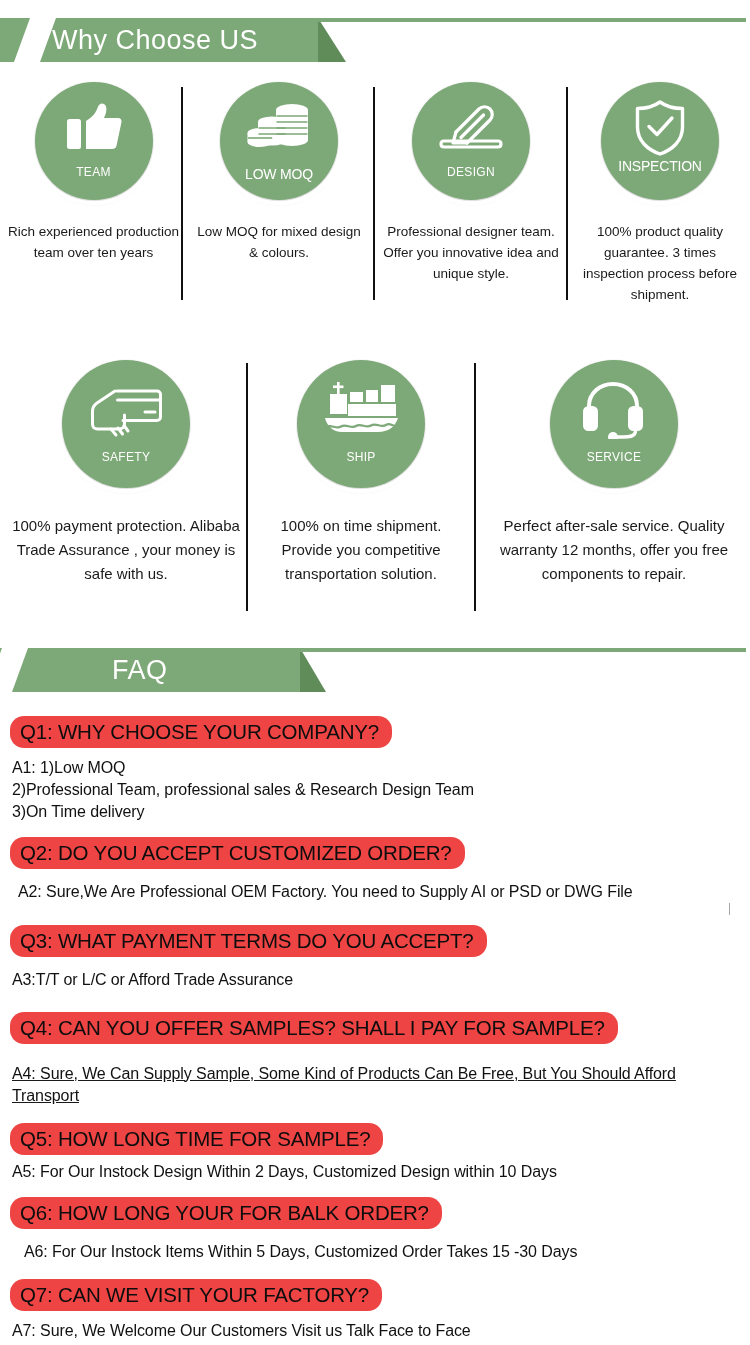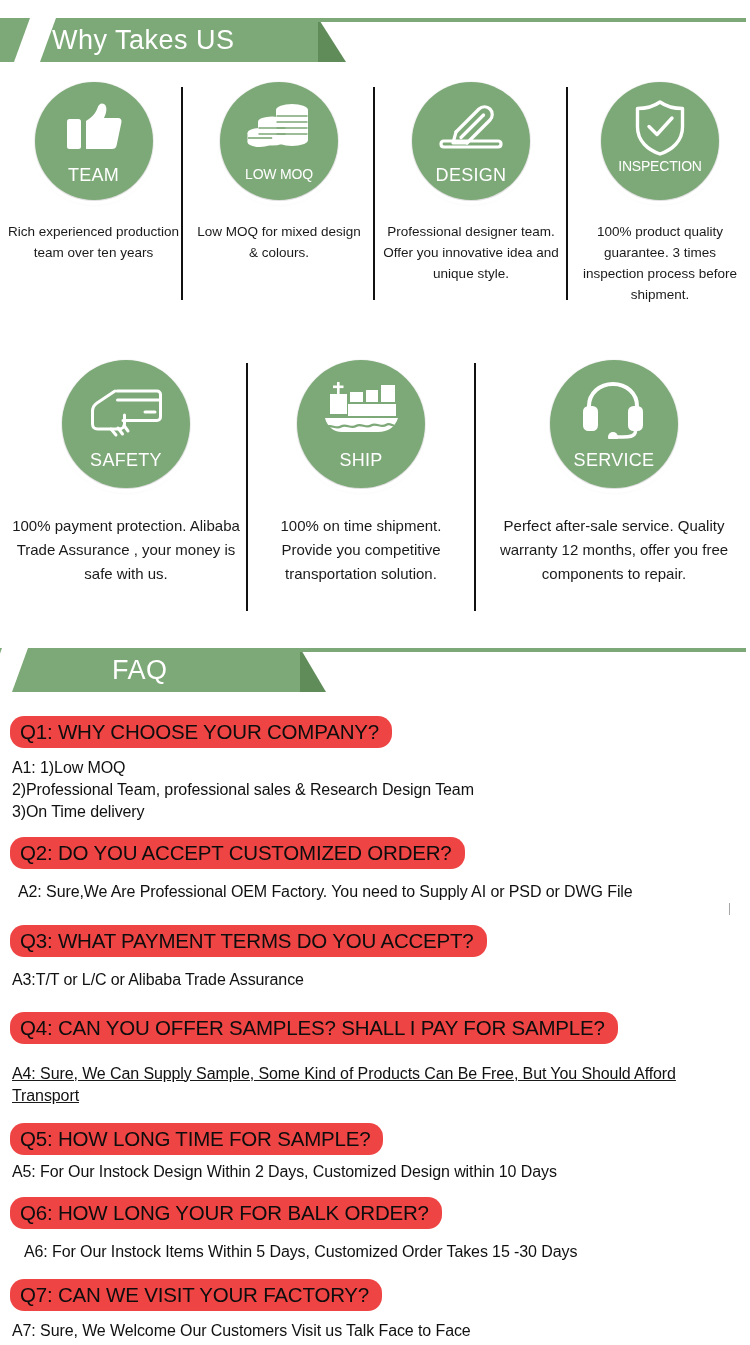--- a/index.html
+++ b/index.html
@@ -111,21 +111,21 @@
     left:0; right:0;
     display:flex;
     align-items:center;
     justify-content:center;
   }
   .badge-label {
     position:absolute;
     left:0; right:0;
     text-align:center;
     color:#ffffff;
-    font-size:18px;
+    font-size:12px;
     letter-spacing:0.3px;
     white-space:nowrap;
   }
   .badge-label.tight { font-size:14px; letter-spacing:-0.2px; }
 
   .feature-desc {
     margin-top:14px;
     font-size:13.5px;
     line-height:1.55;
     color:#1a1a1a;
@@ -182,21 +182,21 @@
 </head>
 <body>
 
 <div id="why-section">
 
   <div class="banner" id="banner-why">
     <div class="banner-bar"></div>
     <div class="banner-slash"></div>
     <div class="banner-tail"></div>
     <div class="banner-rule"></div>
-    <div class="banner-title">Why Takes US</div>
+    <div class="banner-title">Why Choose US</div>
   </div>
 
   <div class="feature-row" id="feature-row-1">
 
     <div class="divider" style="left:181px; top:5px; height:213px;"></div>
     <div class="divider" style="left:373px; top:5px; height:213px;"></div>
     <div class="divider" style="left:566px; top:5px; height:213px;"></div>
 
     <div class="feature-card" style="left:6px; width:175px;">
       <div class="badge" style="width:118px; height:118px;">
@@ -385,21 +385,21 @@
         3)On Time delivery</div>
     </div>
 
     <div class="faq-item" id="faq-2">
       <div class="faq-q">Q2: DO YOU ACCEPT CUSTOMIZED ORDER?</div>
       <div class="faq-a">A2: Sure,We Are Professional OEM Factory. You need to Supply AI or PSD or DWG File</div>
     </div>
 
     <div class="faq-item" id="faq-3">
       <div class="faq-q">Q3: WHAT PAYMENT TERMS DO YOU ACCEPT?</div>
-      <div class="faq-a">A3:T/T or L/C or Alibaba Trade Assurance</div>
+      <div class="faq-a">A3:T/T or L/C or Afford Trade Assurance</div>
     </div>
 
     <div class="faq-item" id="faq-4">
       <div class="faq-q">Q4: CAN YOU OFFER SAMPLES? SHALL I PAY FOR SAMPLE?</div>
       <div class="faq-a">A4: Sure, We Can Supply Sample, Some Kind of Products Can Be Free, But You Should Afford Transport</div>
     </div>
 
     <div class="faq-item" id="faq-5">
       <div class="faq-q">Q5: HOW LONG TIME FOR SAMPLE?</div>
       <div class="faq-a">A5: For Our Instock Design Within 2 Days, Customized Design within 10  Days</div>

